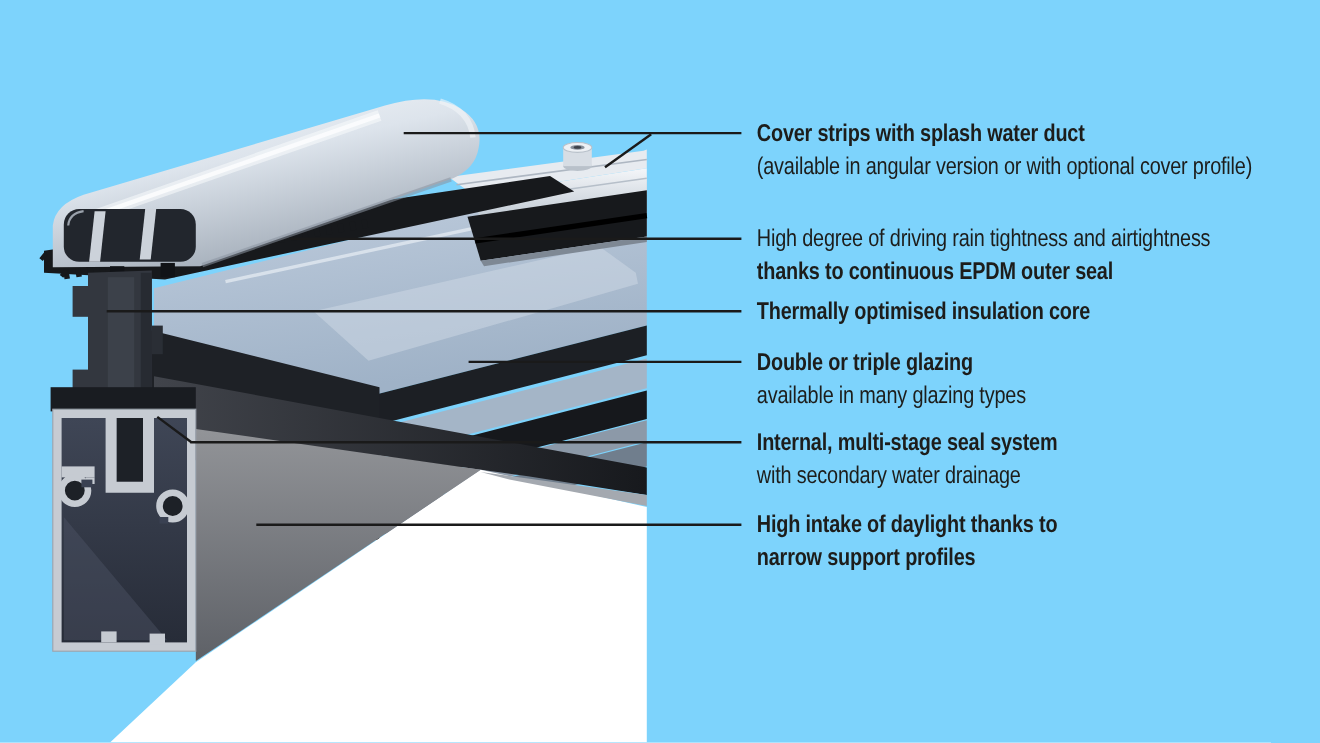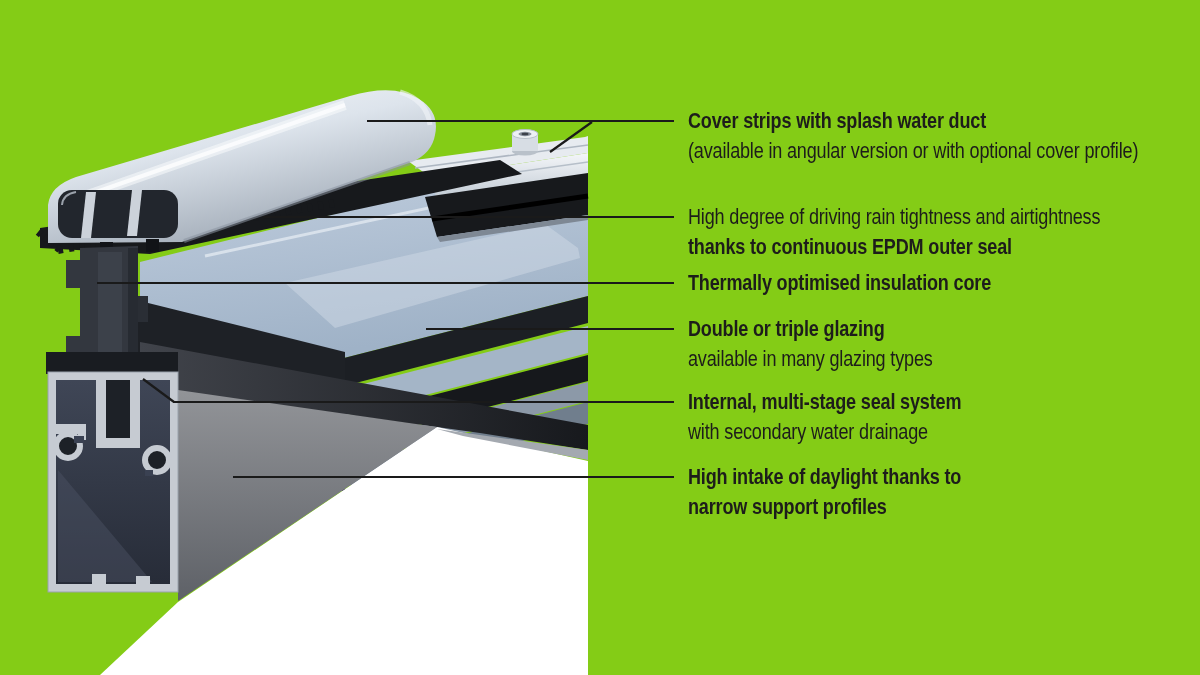--- a/index.html
+++ b/index.html
@@ -1,20 +1,20 @@
 <!DOCTYPE html>
 <html><head>
 <meta charset="utf-8">
 <style>
   html,body{margin:0;padding:0;}
   body{
     width:1200px;height:675px;overflow:hidden;background:#ffffff;
     font-family:"Liberation Sans","DejaVu Sans",sans-serif;
   }
-  .stage{position:relative;width:1200px;height:675px;background:#84cc16;}
+  .stage{position:relative;width:1200px;height:675px;background:#7dd3fc;}
   .illustration{position:absolute;left:0;top:0;width:1200px;height:675px;display:block;}
   .labels{position:absolute;left:0;top:0;width:1200px;height:675px;pointer-events:none;}
   .label{
     position:absolute;left:688px;
     font-size:22px;line-height:30px;color:#1d1d1b;white-space:nowrap;
     transform:scaleX(0.82);transform-origin:0 0;letter-spacing:-0.2px;
   }
   .label .b{font-weight:700;}
   .label .r{font-weight:400;}
 </style>

